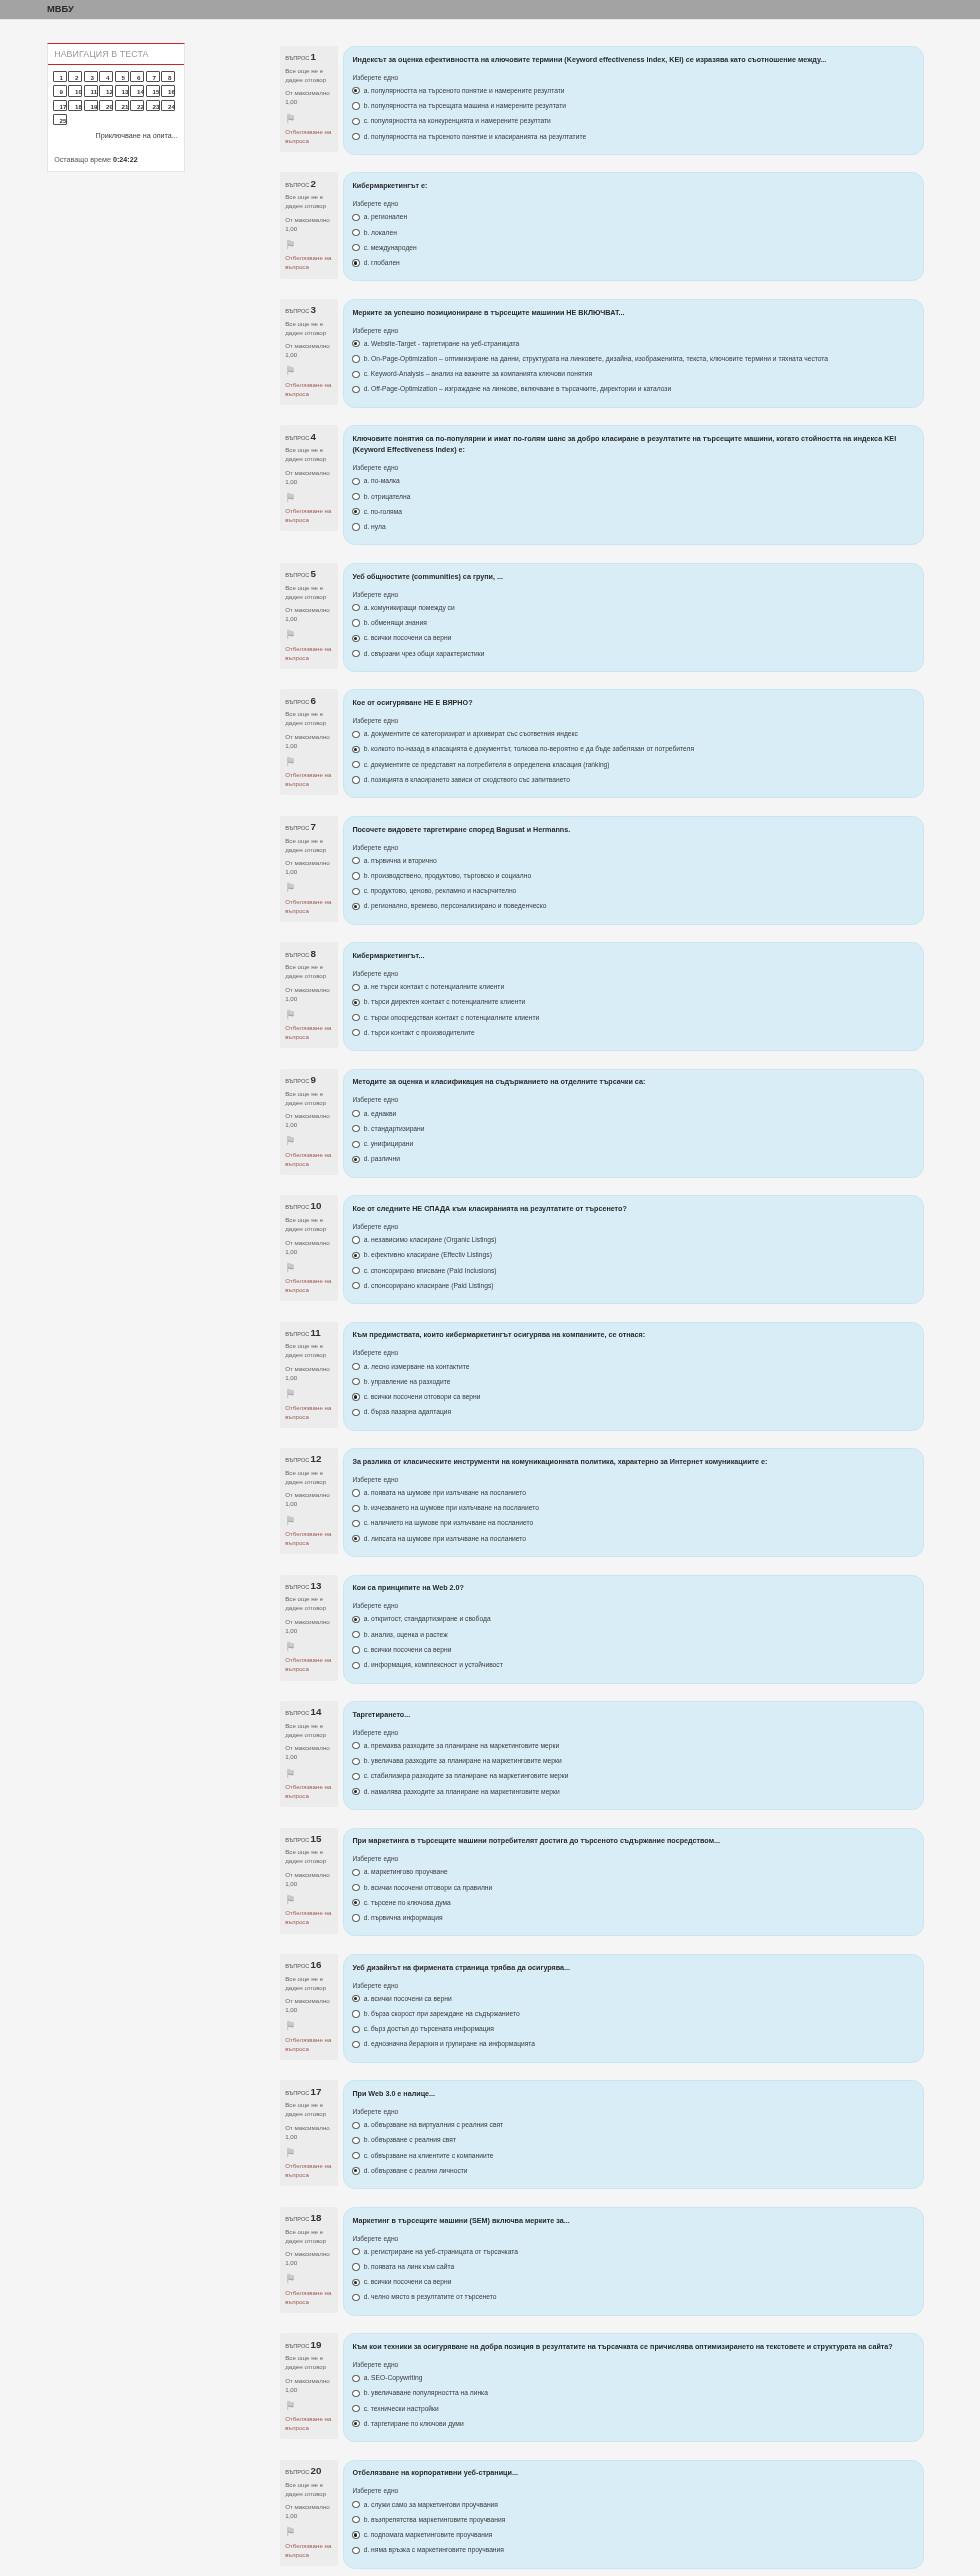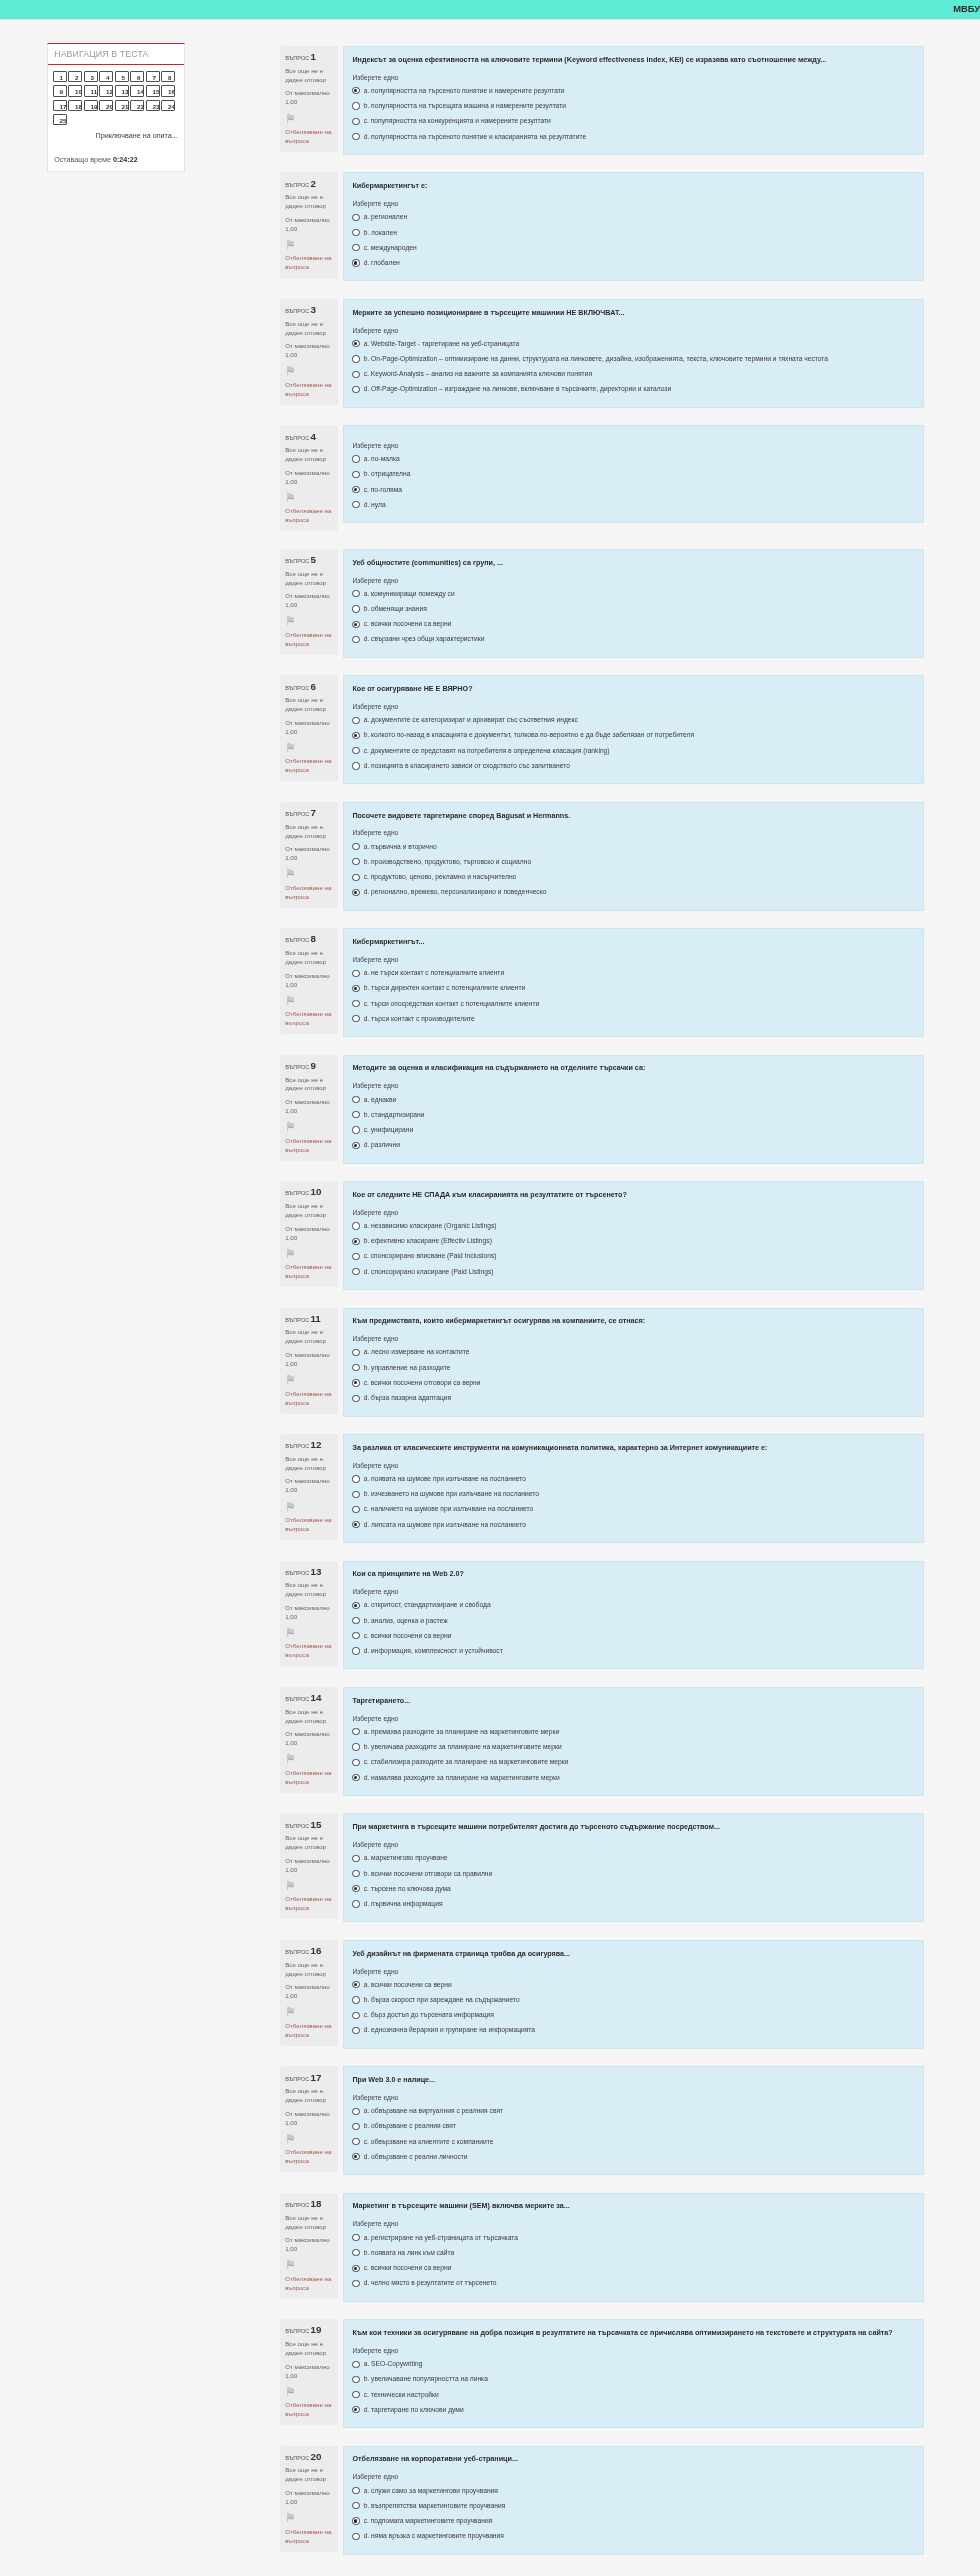--- a/index.html
+++ b/index.html
@@ -4,21 +4,21 @@
 <style>
   html,body{margin:0;padding:0;}
   body{
     width:980px;min-height:3085px;
     background:#f5f5f5;
     font-family:"Liberation Sans","DejaVu Sans",sans-serif;
     color:#333;
   }
   
   .site-header{
-    background:#5eead4;height:19px;border-bottom:0.5px solid #e4e4e4;text-align:right;
+    background:#a3a3a3;height:19px;border-bottom:0.5px solid #e4e4e4;
   }
   .brand{
     padding-left:47px;line-height:19px;font-size:9.3px;font-weight:600;color:#2b2b2b;
   }
   
   .page{position:relative;width:980px;}
   
   .quiznav{
     position:absolute;left:47px;top:23px;width:138px;box-sizing:border-box;
     background:#ffffff;border:0.5px solid #e6e6e6;border-top:1.5px solid #c3262c;
@@ -45,21 +45,21 @@
     width:58px;box-sizing:border-box;flex:none;
     background:#ececec;border-radius:1px;padding:5.2px 5.2px 6.2px 5.2px;
   }
   .qword{font-size:5.7px;color:#585858;font-weight:400;}
   .qnum{font-size:9.8px;font-weight:bold;color:#333;margin-left:1px;}
   .qstate,.qgrade{font-size:6.2px;color:#666;line-height:1.45;margin-top:4.6px;}
   .flag-ico{font-size:11.3px;color:#c9c9c9;text-shadow:0 0.5px 0.5px #9b9b9b;margin-top:5.2px;line-height:1;}
   .flagl{display:block;font-size:6.2px;color:#a45a52;line-height:1.45;margin-top:4.1px;text-decoration:none;cursor:pointer;}
   .que-content{
     flex:1;margin-left:5.2px;box-sizing:border-box;
-    background:#d9edf7;border:0.5px solid #c7e6f2;border-radius:1px;
+    background:#d9edf7;border:0.5px solid #c7e6f2;border-radius:12px;
     padding:6.7px 8.2px 7.2px 8.2px;
   }
   .qtext{font-size:7.2px;font-weight:bold;color:#2b2b2b;line-height:1.55;}
   .prompt{margin-top:8.8px;font-size:6.7px;color:#444;}
   .answers{margin-top:2.6px;}
   .opt{display:flex;align-items:center;margin:5.2px 0;cursor:pointer;}
   .radio{
     flex:none;box-sizing:border-box;width:7.2px;height:7.2px;margin-right:4.1px;
     border:1px solid #404040;border-radius:50%;background:#fff;position:relative;
   }
@@ -210,20 +210,21 @@
       </div>
       <div class="que">
         <div class="que-info">
           <div><span class="qword">ВЪПРОС</span><span class="qnum">4</span></div>
           <div class="qstate">Все още не е даден отговор</div>
           <div class="qgrade">От максимално 1,00</div>
           <div class="flag-ico">⚑</div>
           <a class="flagl">Отбелязване на въпроса</a>
         </div>
         <div class="que-content">
+          <div class="qtext">Ключовите понятия са по-популярни и имат по-голям шанс за добро класиране в резултатите на търсещите машини, когато стойността на индекса KEI (Keyword Effectiveness Index) е:</div>
           <div class="prompt">Изберете едно</div>
           <div class="answers">
             <label class="opt">
               <span class="radio"></span>
               <span class="opt-text">a. по-малка</span>
             </label>
             <label class="opt">
               <span class="radio"></span>
               <span class="opt-text">b. отрицателна</span>
             </label>

